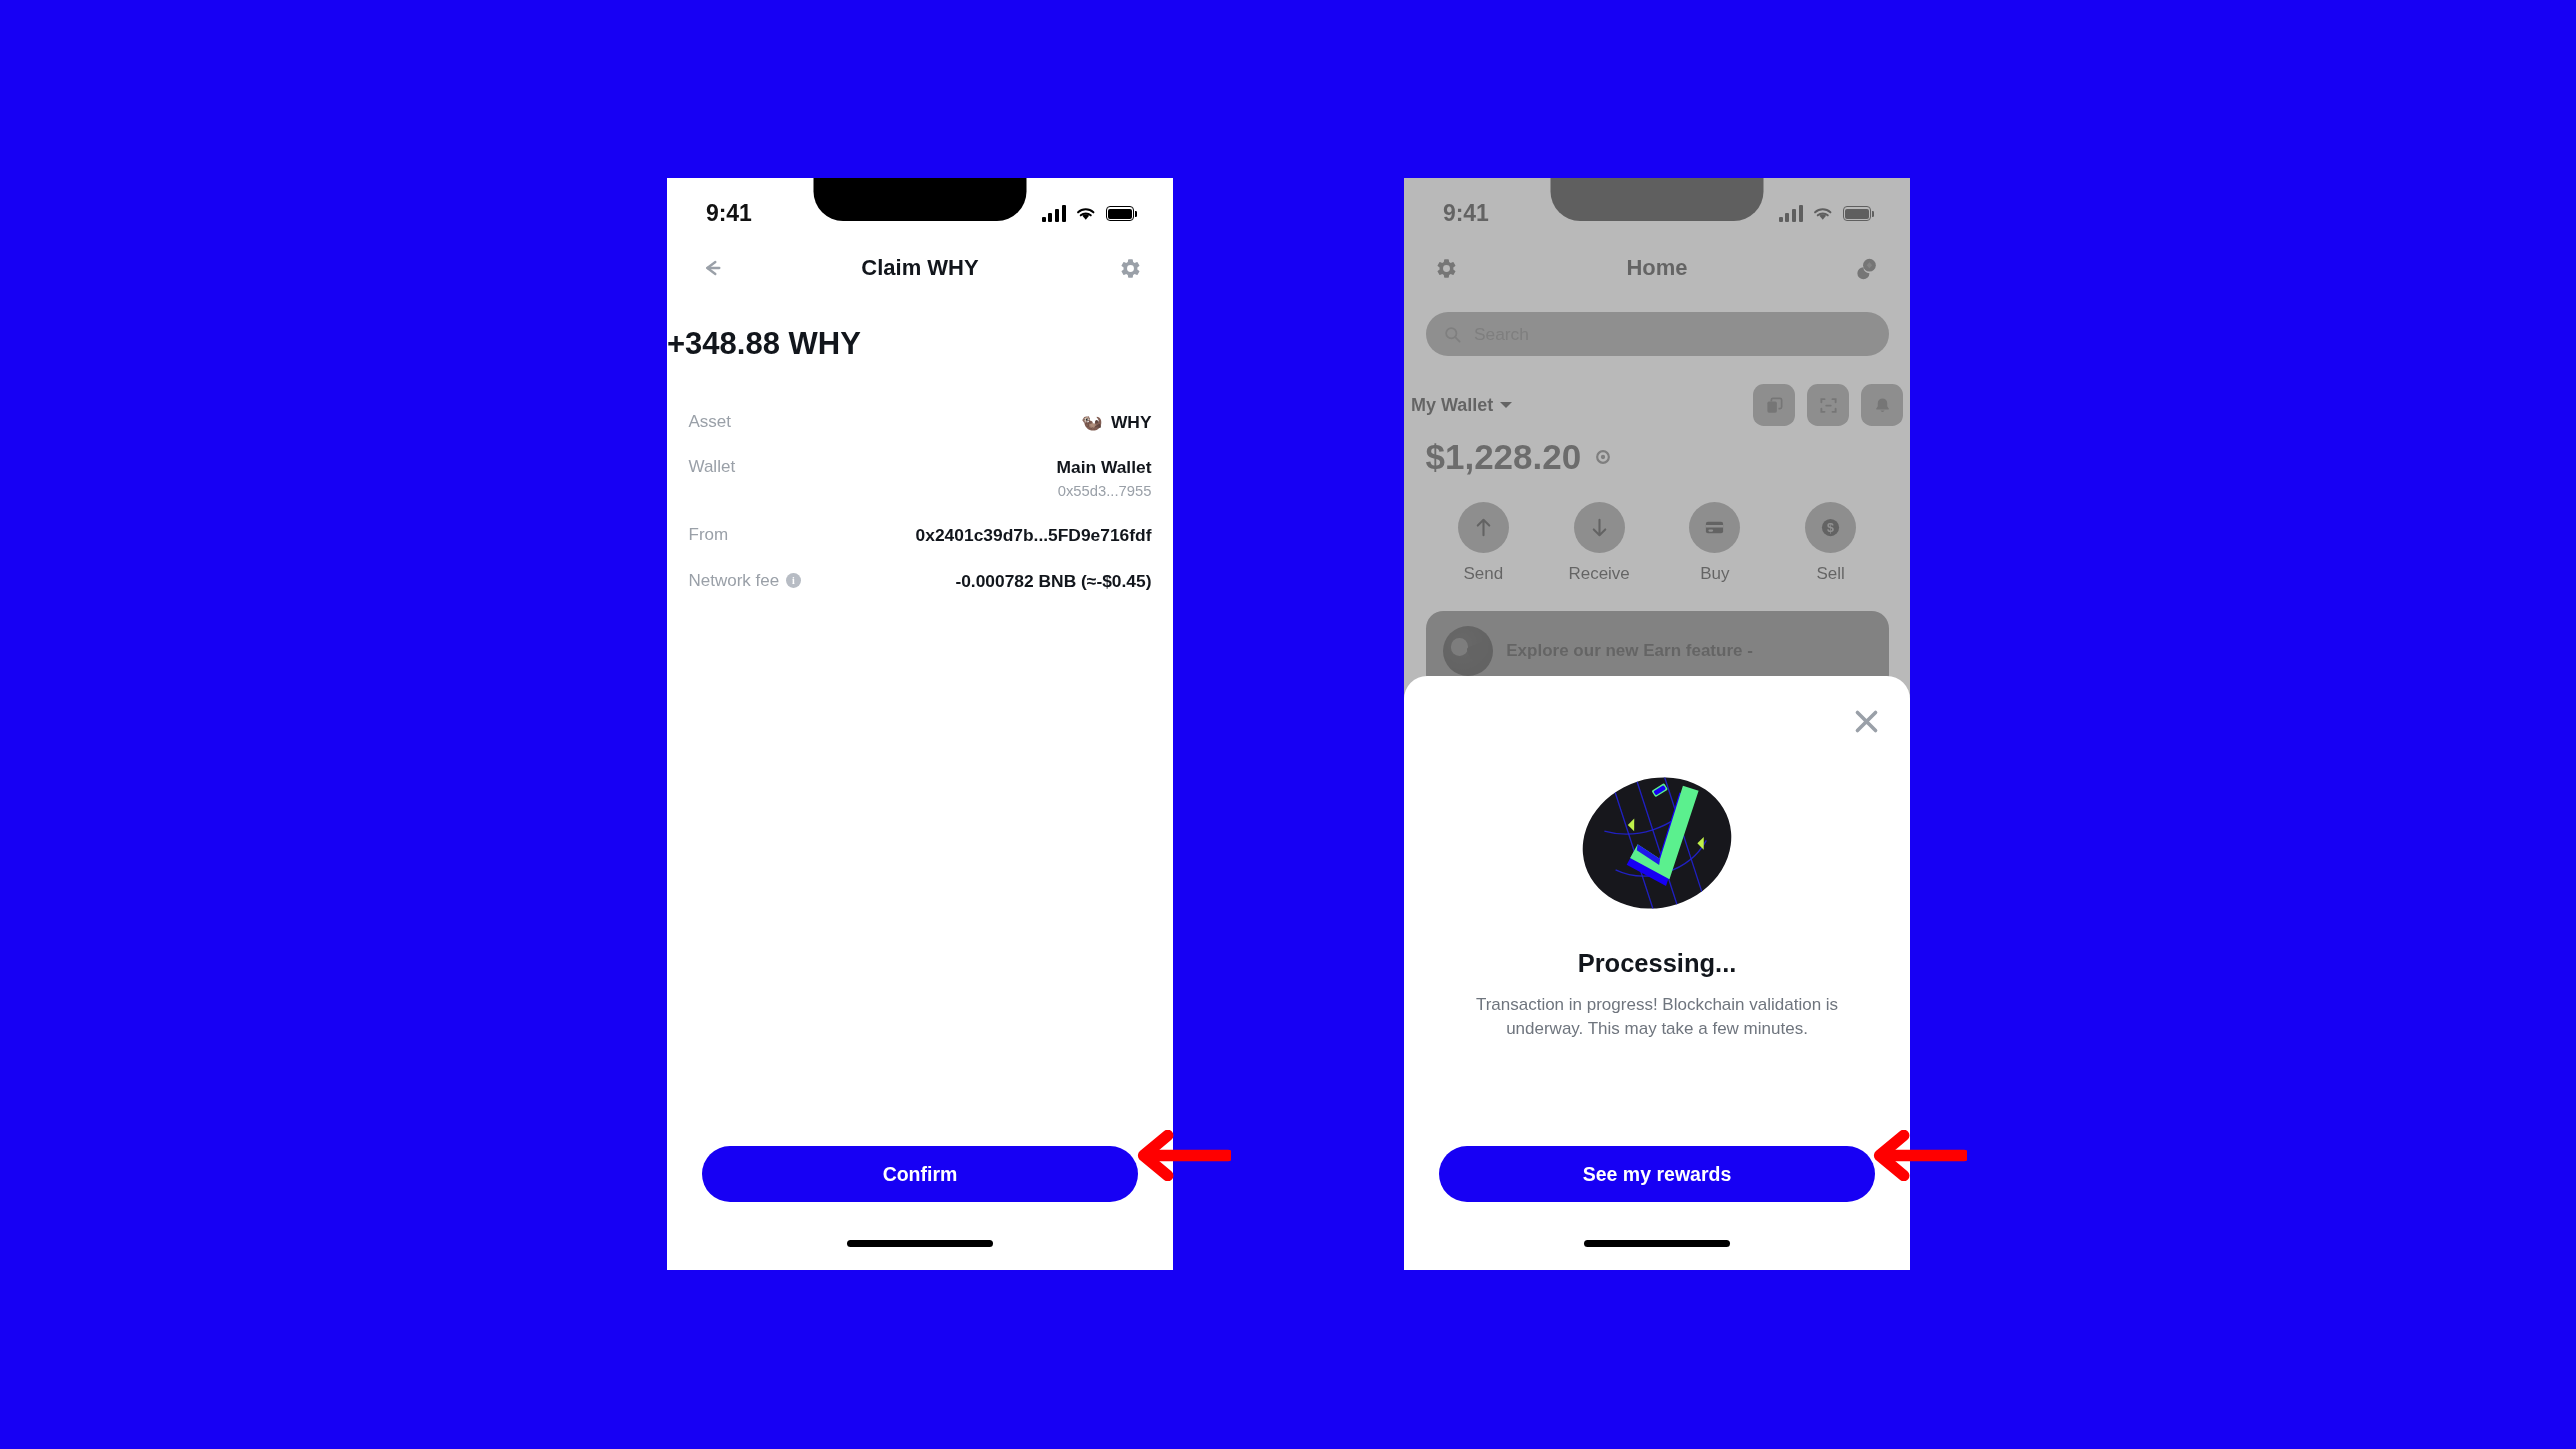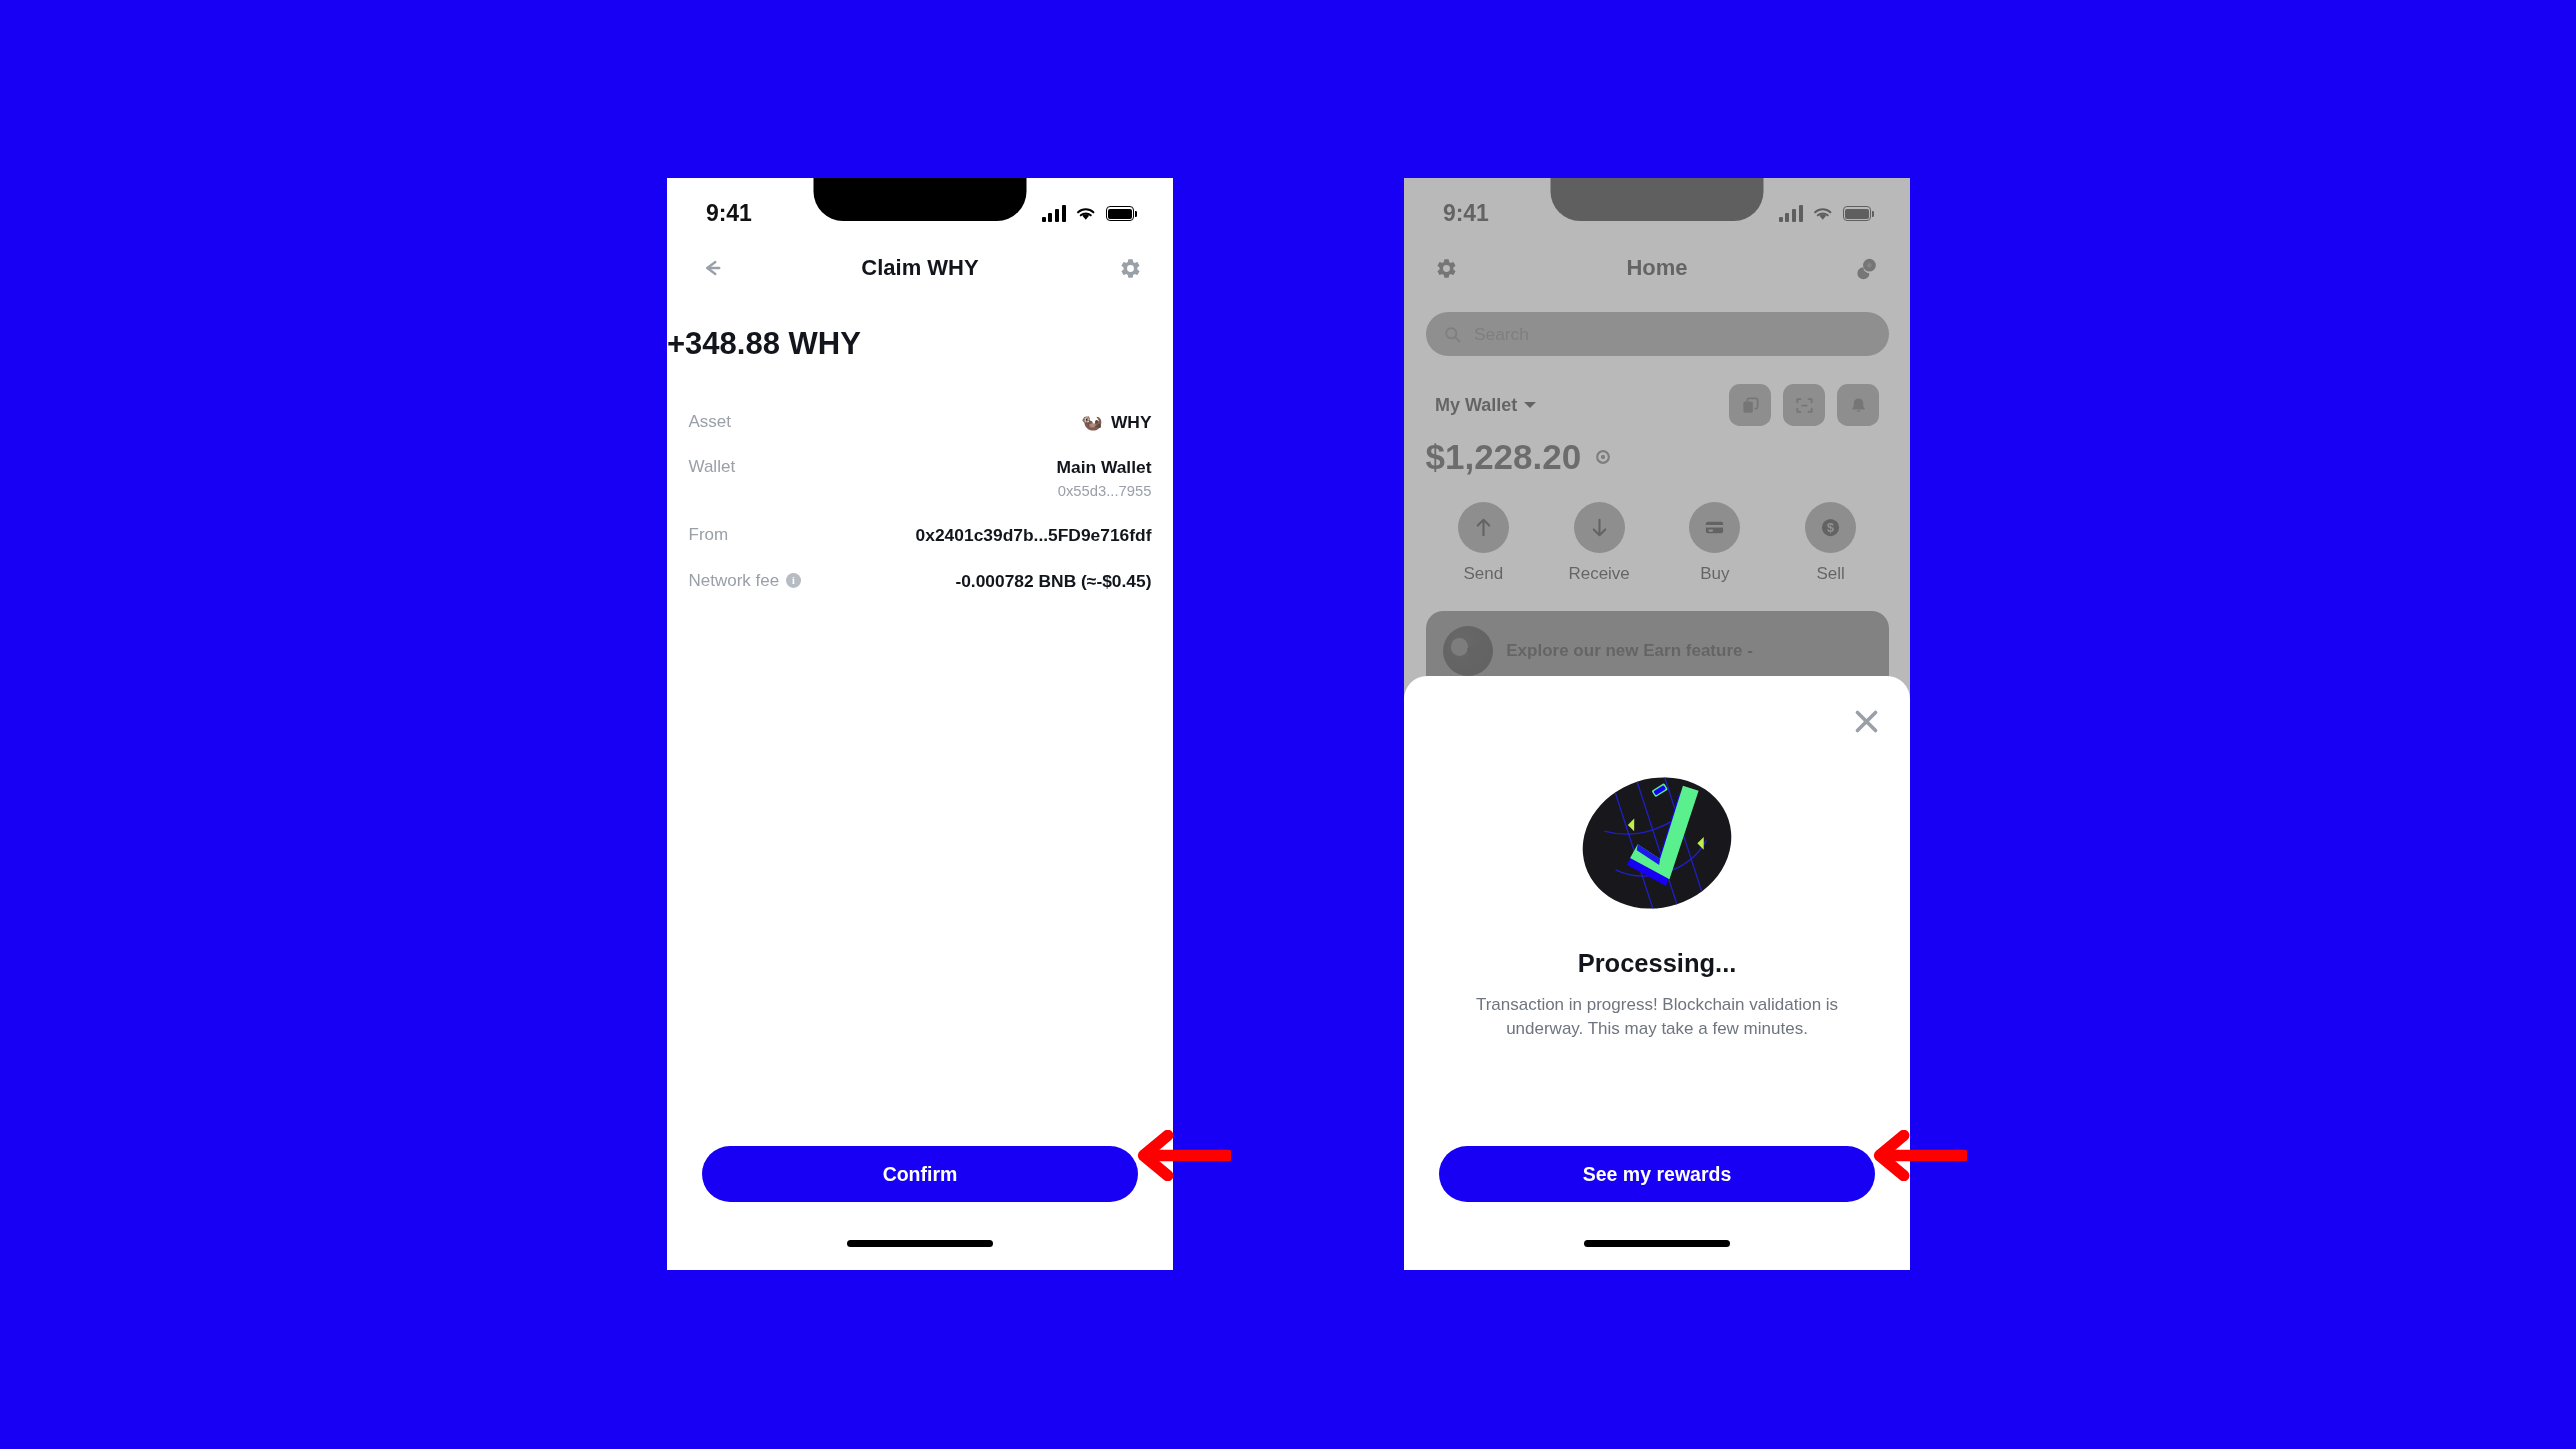--- a/index.html
+++ b/index.html
@@ -112,21 +112,21 @@
   }
 
   
   .search {
     margin:16px 21.5px 0; height:44px; background:#F2F3F5;
     border-radius:22px; display:flex; align-items:center;
     gap:12px; padding:0 17.4px;
   }
   .search span { font-size:17.4px; color:#9AA0A8; }
   .wallet-row {
-    display:flex; align-items:center; padding:28px 31px 0;
+    display:flex; align-items:center; padding:28px 7px 0;
   }
   .wallet-name {
     font-size:18px; font-weight:600; color:#12161C;
     display:flex; align-items:center; gap:6.7px;
   }
   .caret { width:0;height:0;border-left:6px solid transparent;
            border-right:6px solid transparent;border-top:6.7px solid #12161C; }
   .icon-btns { margin-left:auto; display:flex; gap:12px; }
   .icon-btn {
     width:42px;height:42px;border-radius:10.7px;background:#EFF0F2;

